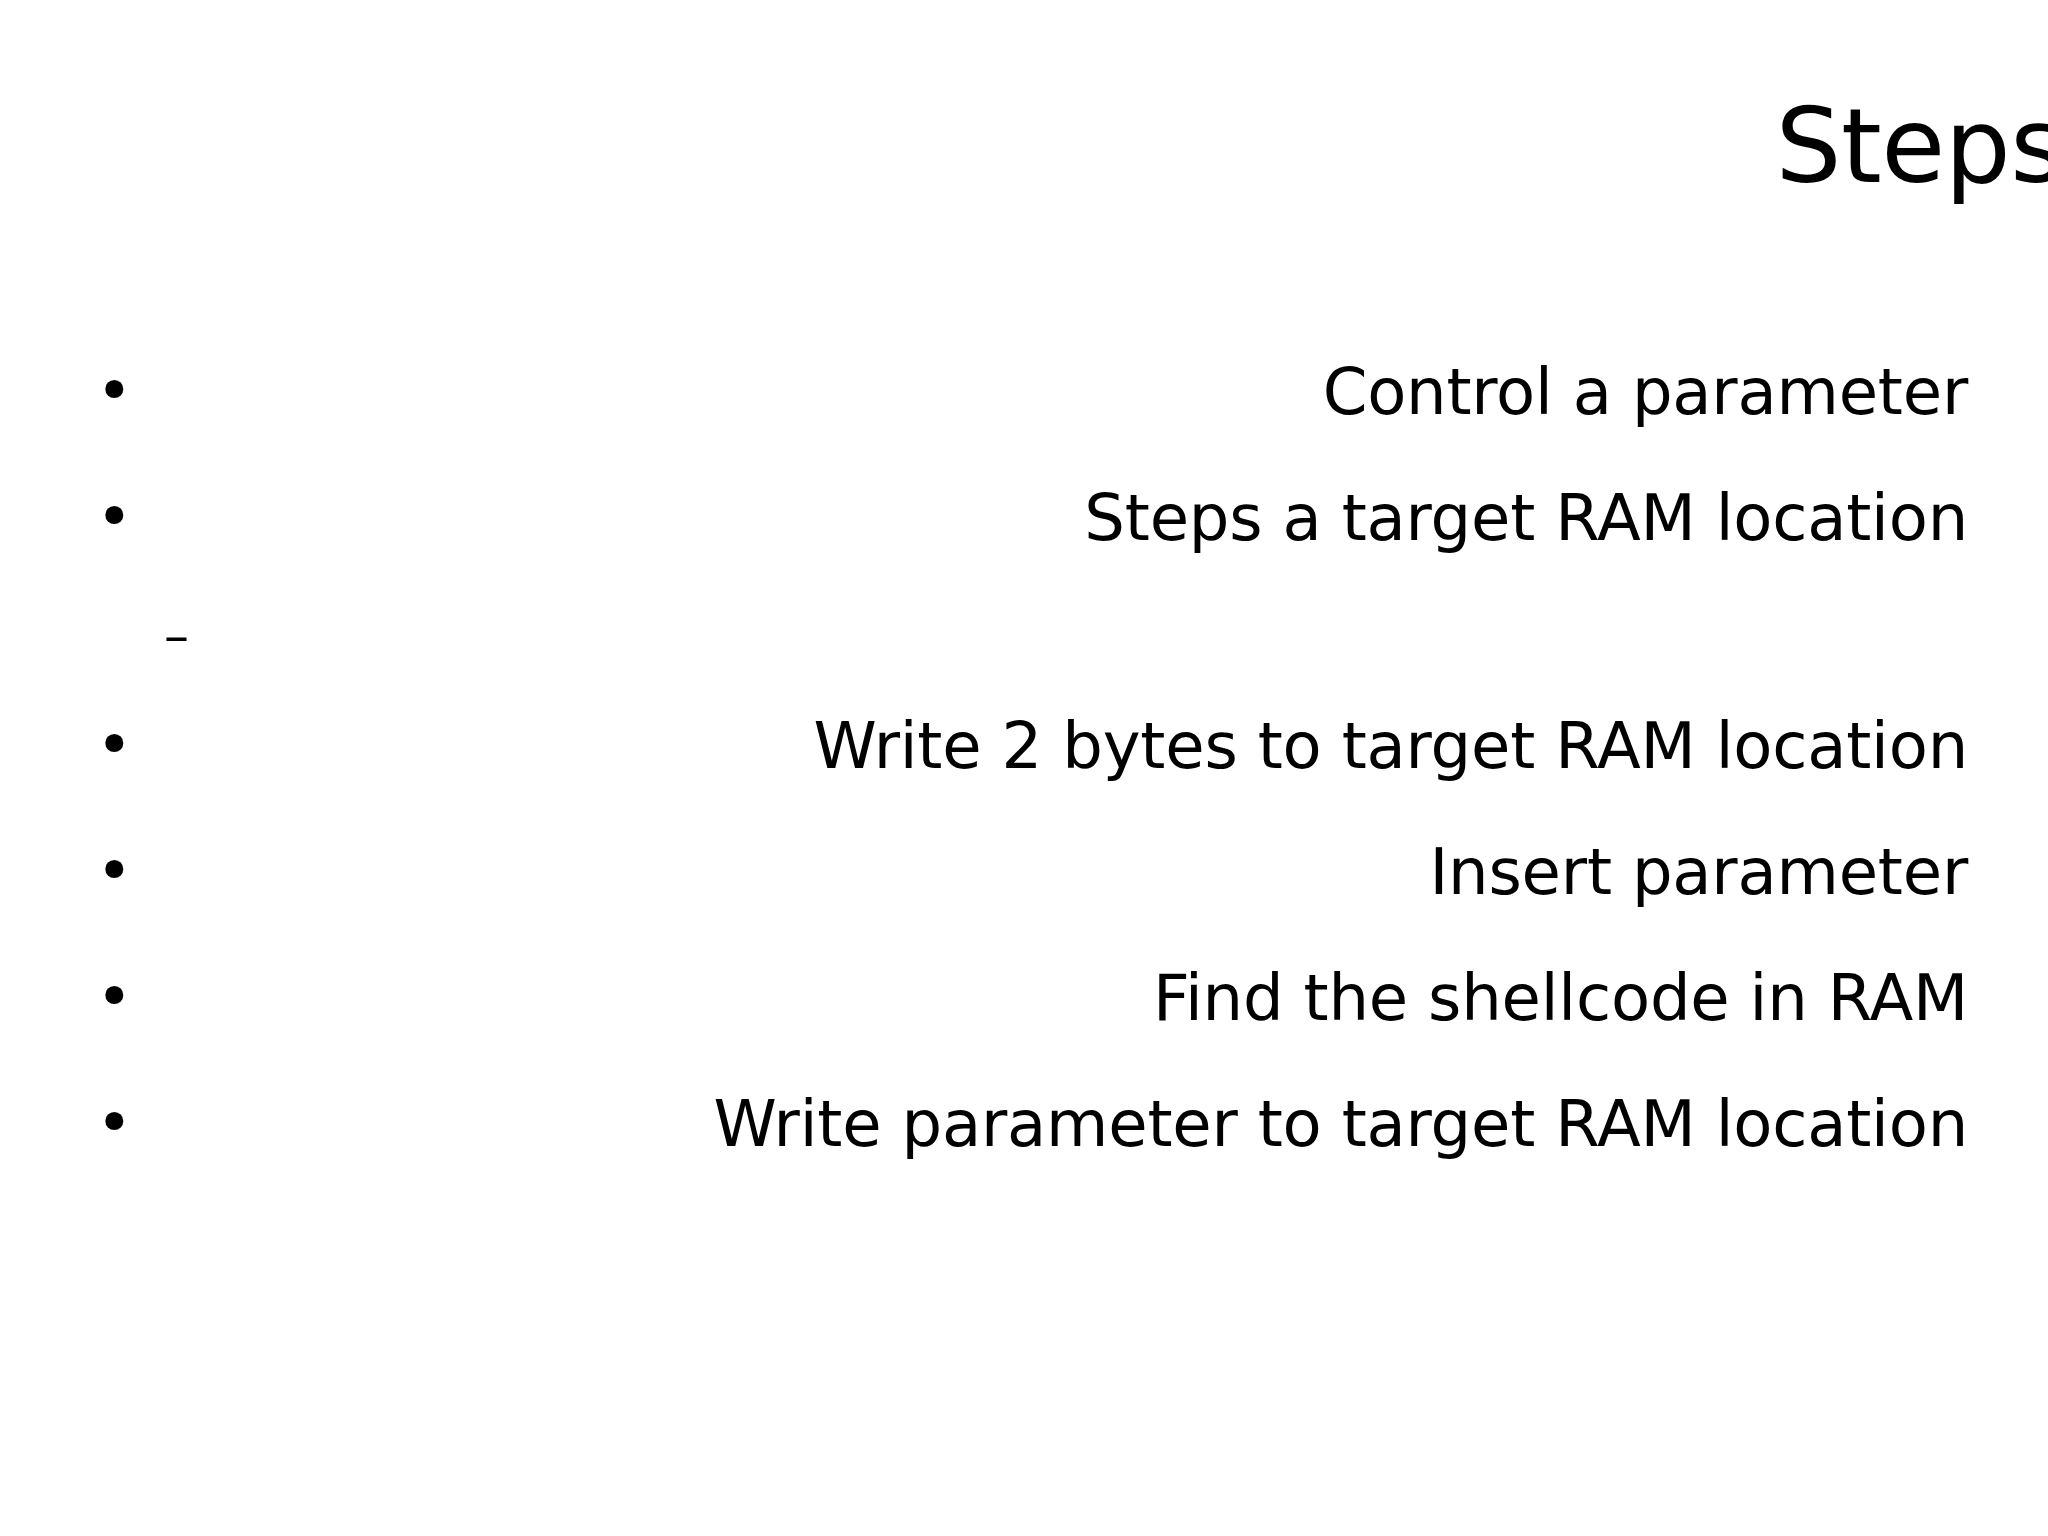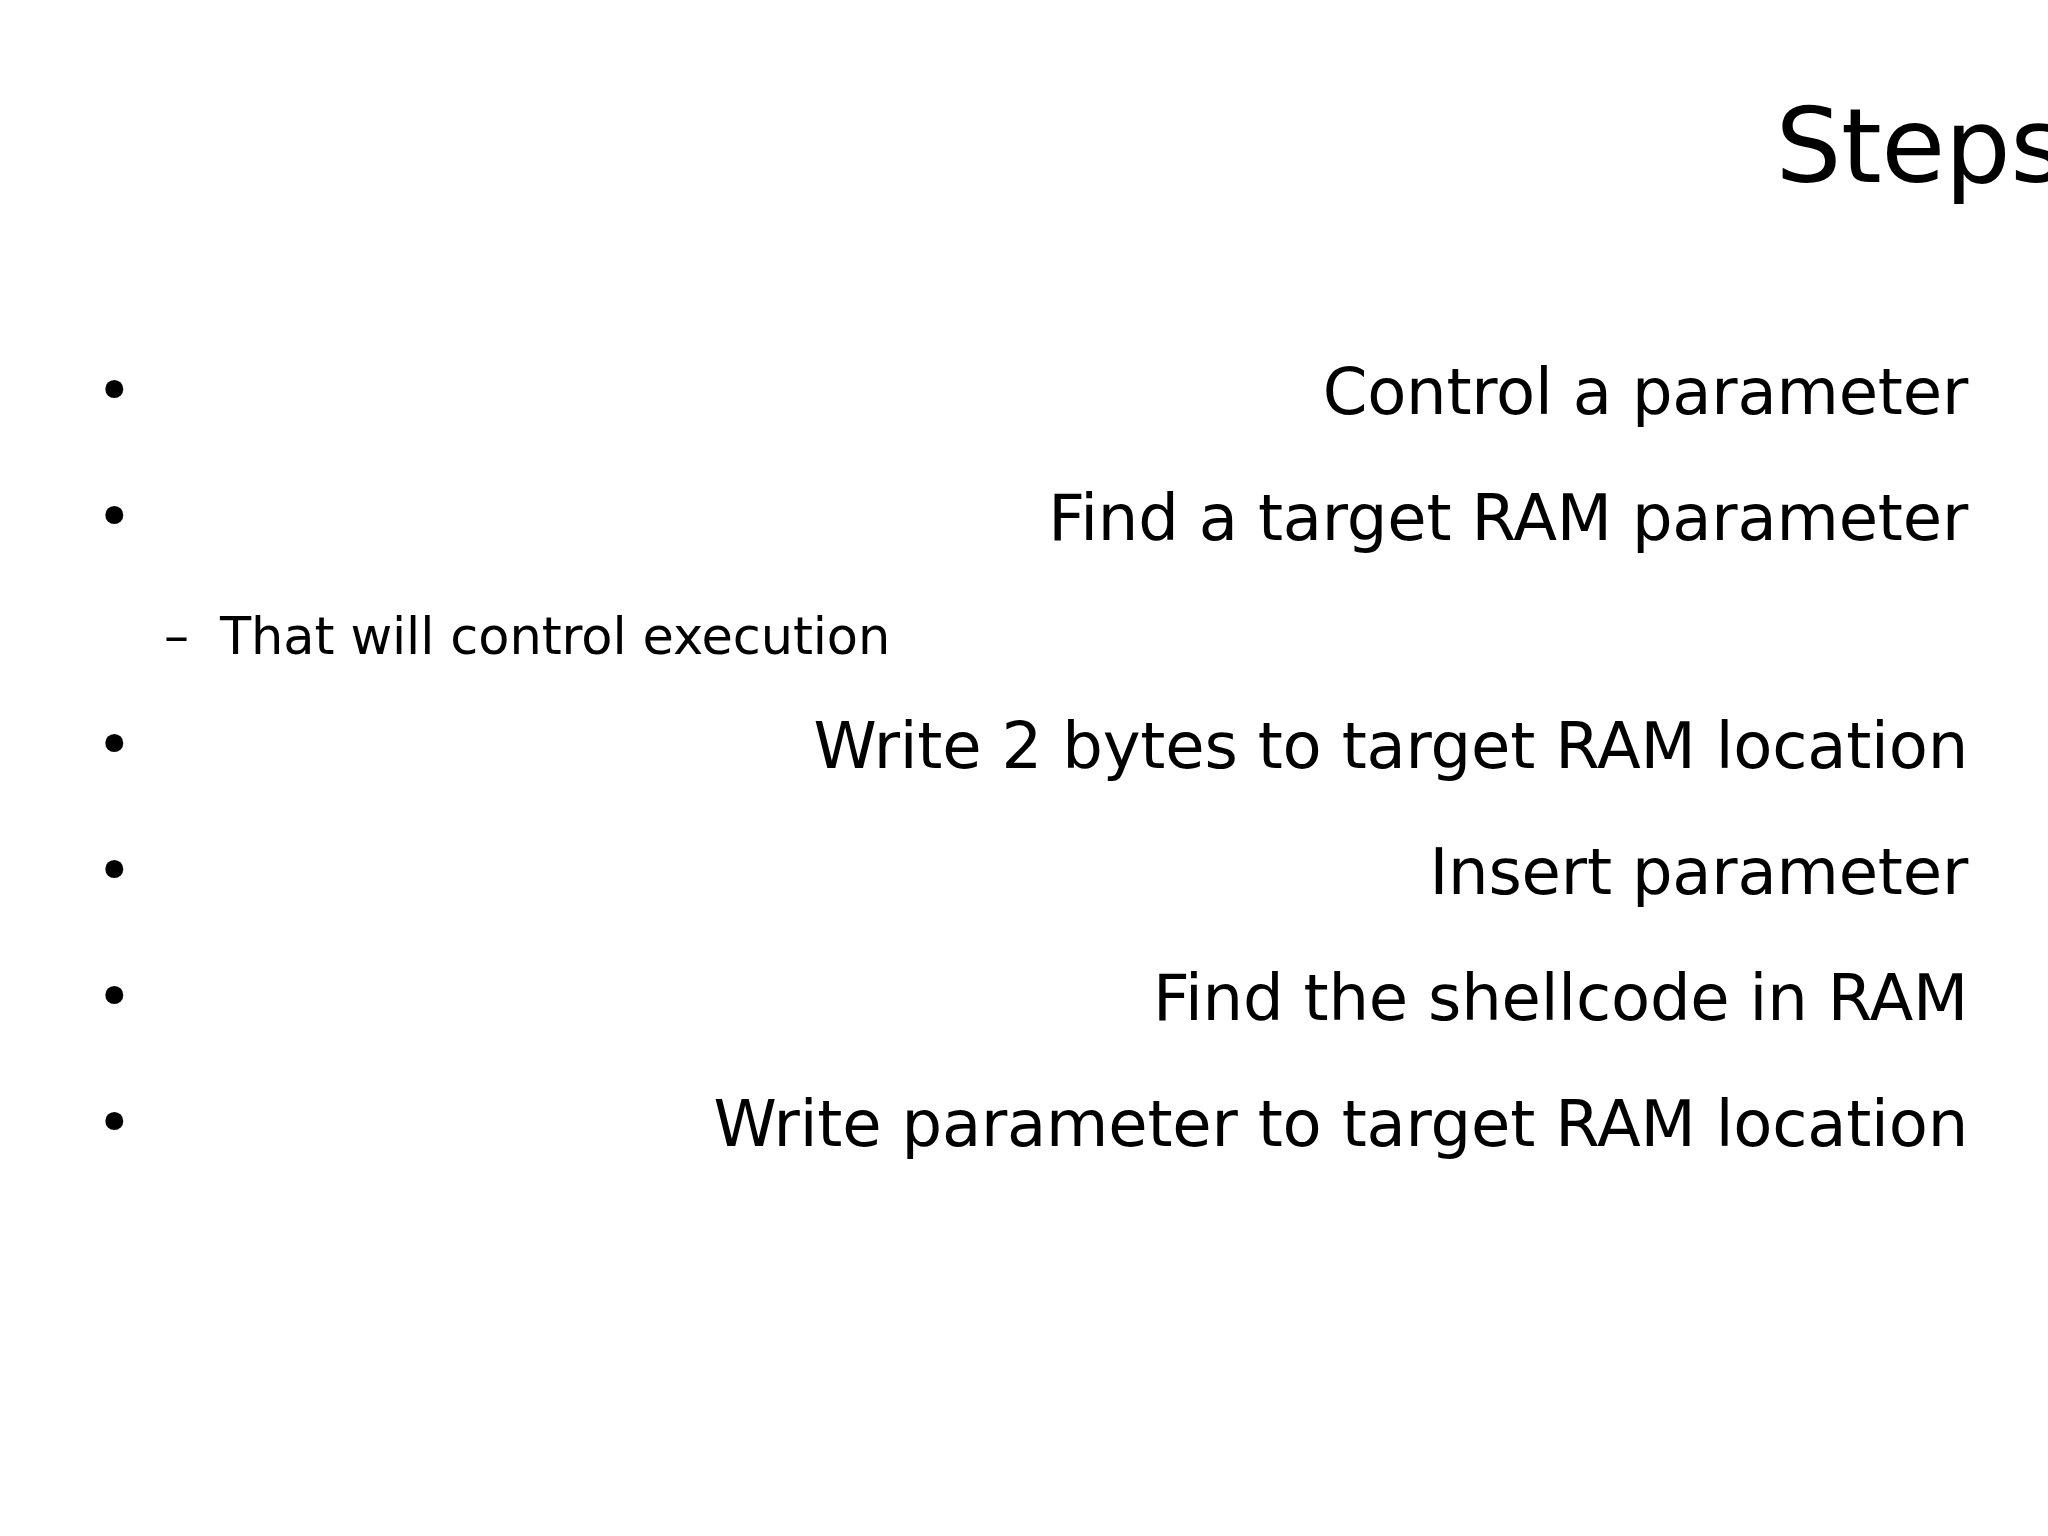--- a/index.html
+++ b/index.html
@@ -108,26 +108,25 @@
 
   <div class="body-list">
 
     <div class="bullet-row level-1">
       <span class="bullet-marker">•</span>
       <span class="bullet-text">Control a parameter</span>
     </div>
 
     <div class="bullet-row level-1">
       <span class="bullet-marker">•</span>
-      <span class="bullet-text">Find a target RAM parameter</span>
+      <span class="bullet-text">Steps a target RAM location</span>
     </div>
 
     <div class="bullet-row level-2">
       <span class="bullet-marker">–</span>
-      <span class="bullet-text">That will control execution</span>
     </div>
 
     <div class="bullet-row level-1">
       <span class="bullet-marker">•</span>
       <span class="bullet-text">Write 2 bytes to target RAM location</span>
     </div>
 
     <div class="bullet-row level-1">
       <span class="bullet-marker">•</span>
       <span class="bullet-text">Insert parameter</span>

